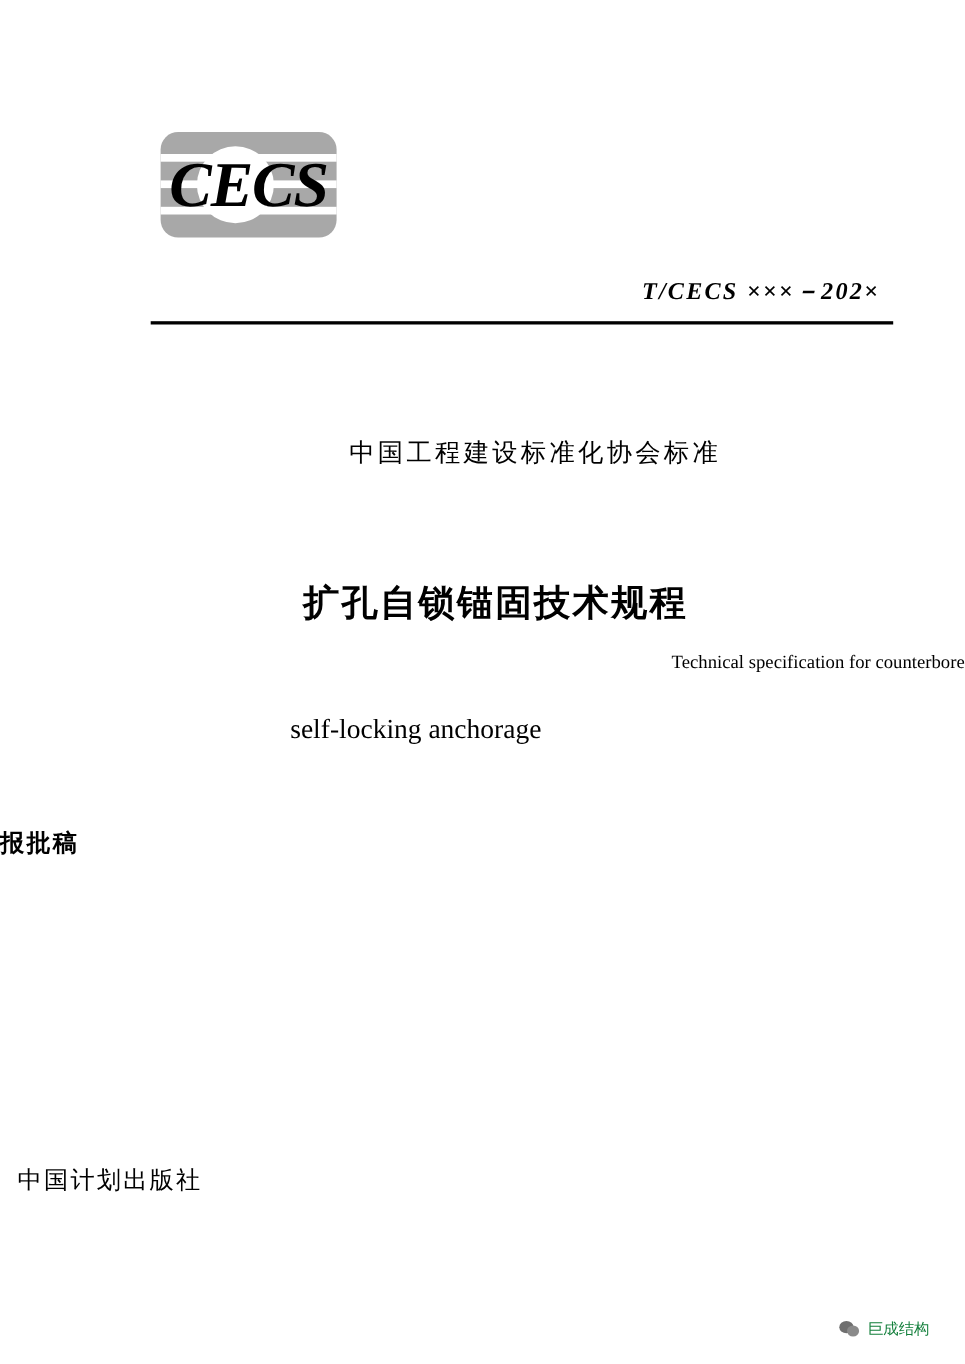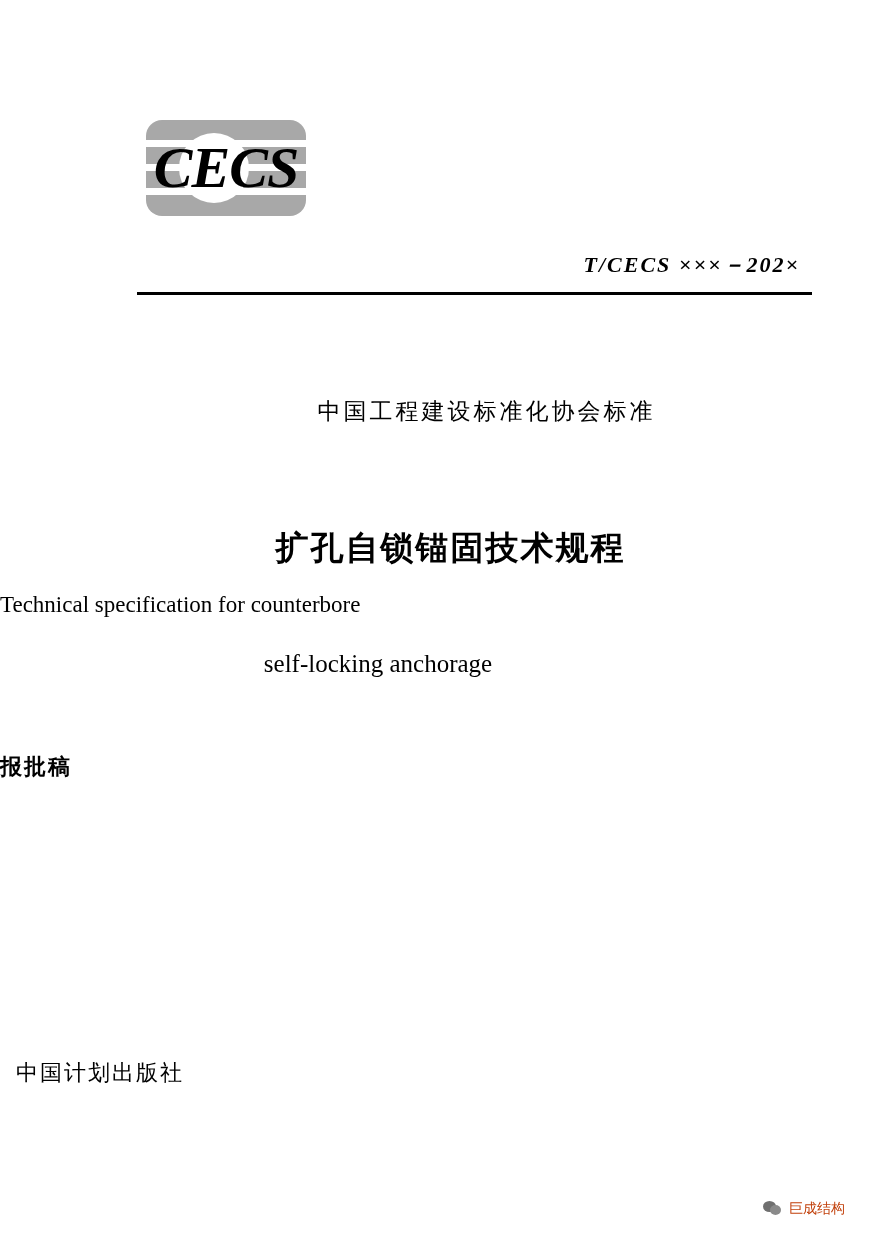--- a/index.html
+++ b/index.html
@@ -115,23 +115,23 @@
     font-weight: bold;
     font-size: 33px;
     letter-spacing: 2px;
     margin-left: 12px;
   }
   .title-en1 {
     position: absolute;
     left: 0;
     top: 592px;
     width: 877px;
-    text-align: left;
-    font-family: "Liberation Serif", serif;
-    font-size: 23px;
+    text-align: right;
+    font-family: "Liberation Serif", serif;
+    font-size: 17px;
   }
   .title-en2 {
     position: absolute;
     left: 0;
     top: 650px;
     width: 756px;
     text-align: center;
     font-family: "Liberation Serif", serif;
     font-size: 25px;
   }
@@ -160,21 +160,21 @@
   }
 
   
   .wechat-badge {
     position: absolute;
     right: 32px;
     bottom: 22px;
     display: flex;
     align-items: center;
     gap: 7px;
-    color: #c2410c;
+    color: #15803d;
     font-family: "DejaVu Sans", sans-serif;
     font-size: 14px;
   }
   .wechat-icon {
     display: inline-block;
     width: 19px;
     height: 16px;
     position: relative;
   }
   .wechat-icon .b1, .wechat-icon .b2 {

